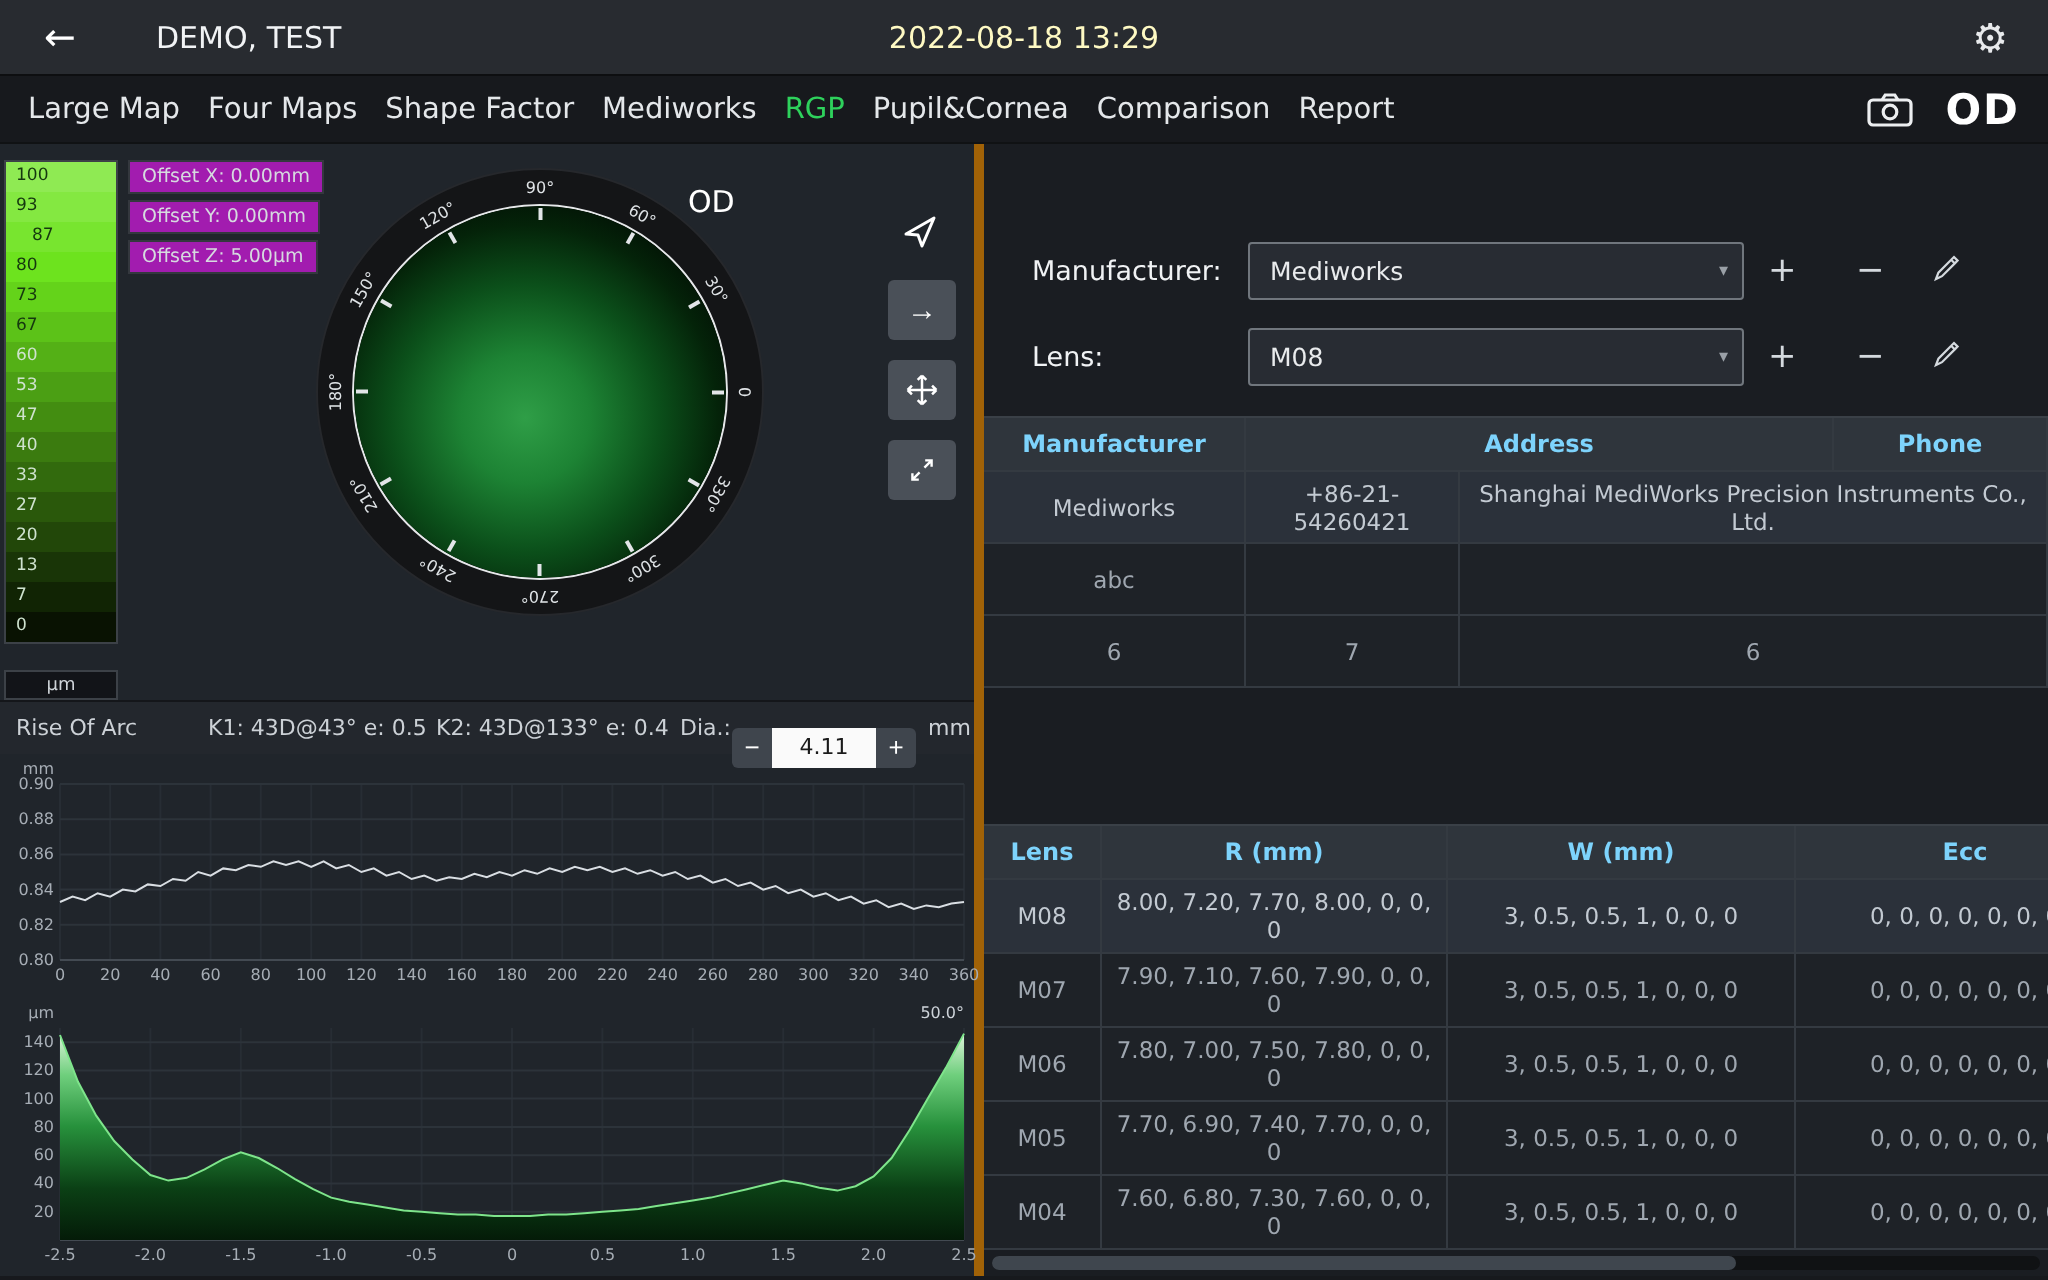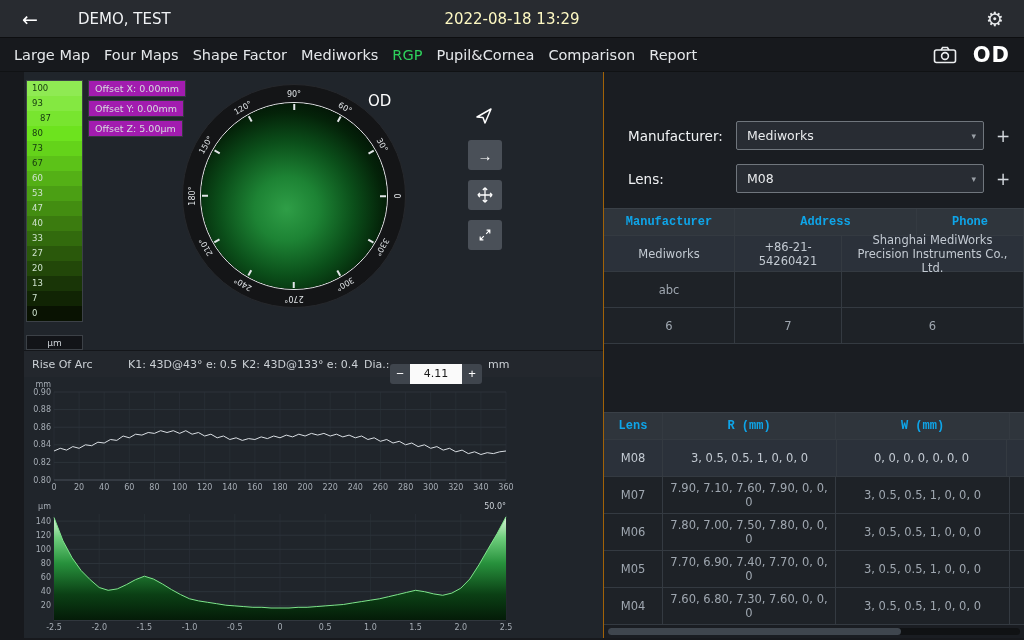--- a/index.html
+++ b/index.html
@@ -17,22 +17,22 @@
   
   .navbar { height:34px; background:#17191d; border-bottom:1px solid #101214;
     display:flex; align-items:center; padding-left:14px; gap:14px; position:relative; }
   .nav-item { font-size:14.5px; color:#e4e7ea; cursor:pointer; white-space:nowrap; }
   .nav-item.active { color:#2ed15c; }
   .nav-right { position:absolute; right:14px; display:flex; align-items:center; gap:16px; }
   .od-label { font-size:21px; font-weight:bold; letter-spacing:1px; color:#fff; }
 
   
   .main { display:flex; height:566px; }
-  .left-panel { width:580px; flex:none; background:#20252b; position:relative;
-    border-right:1px solid #a16207;margin-left:24px; }
+  .left-panel { width:492px; flex:none; background:#20252b; position:relative;
+    border-right:5px solid #a16207; }
   .right-panel { flex:1; background:#1a1d22; position:relative; overflow:hidden; }
 
   
   .scale { position:absolute; left:2px; top:8px; width:57px; border:1px solid #3c4147; }
   .scale-cell { height:15px; font-size:8.5px; line-height:15px; padding-left:5px; }
   .scale-unit { height:15px; font-size:9px; line-height:15px; text-align:center;
     color:#cfd4d9; border-top:1px solid #3c4147; background:#121418; }
 
   
   .offsets { position:absolute; left:64px; top:8px; display:flex; flex-direction:column; gap:3px; }
@@ -94,21 +94,21 @@
 
   .tbl-wrap1 { position:absolute; top:136px; left:0; right:0; }
   .tbl-wrap2 { position:absolute; top:340px; left:0; right:0; overflow:hidden; }
   .table { display:flex; flex-direction:column; font-size:11.5px; color:#9fa7b0;
     border-top:1px solid #3a4047; }
   .tbl-wrap2 .table { width:576px; }
   .tr { display:flex; background:#1e2227; border-bottom:1px solid #343a41; }
   .tr .td { display:flex; align-items:center; justify-content:center; height:35px;
     padding:0 4px; border-right:1px solid #343a41; text-align:center; }
   .tr.th { background:#2f353c; }
-  .tr.th .td { height:26px; color:#0ea5e9; font-weight:bold; font-size:12px;font-family:Liberation Mono, monospace; }
+  .tr.th .td { height:26px; color:#7dd3fc; font-weight:bold; font-size:12px; }
   .tr.sel { background:#2b313a; color:#c3cad2; }
   .tbl-wrap2 .tr .td { height:36px; }
   .tbl-wrap2 .tr.th .td { height:26px; }
 
   .hscroll { position:absolute; bottom:3px; left:4px; right:4px; height:7px;
     background:#101214; border-radius:4px; }
   .hscroll .thumb { width:71%; height:100%; background:#3f464e; border-radius:4px; cursor:pointer; }
 </style>
 </head>
 <body>
@@ -419,20 +419,21 @@
     <div class="tbl-wrap2" id="ltable">
         <div class="table">
           <div class="tr th">
             <div class="td" style="width: 59px;">Lens</div>
             <div class="td" style="width: 173px;">R (mm)</div>
             <div class="td" style="width: 174px;">W (mm)</div>
             <div class="td" style="width: 170px;">Ecc</div>
           </div>
           <div class="tr sel">
             <div class="td" style="width: 59px;">M08</div>
+            <div class="td" style="width: 173px;">8.00, 7.20, 7.70, 8.00, 0, 0, 0</div>
             <div class="td" style="width: 174px;">3, 0.5, 0.5, 1, 0, 0, 0</div>
             <div class="td" style="width: 170px;">0, 0, 0, 0, 0, 0, 0</div>
           </div>
           <div class="tr">
             <div class="td" style="width: 59px;">M07</div>
             <div class="td" style="width: 173px;">7.90, 7.10, 7.60, 7.90, 0, 0, 0</div>
             <div class="td" style="width: 174px;">3, 0.5, 0.5, 1, 0, 0, 0</div>
             <div class="td" style="width: 170px;">0, 0, 0, 0, 0, 0, 0</div>
           </div>
           <div class="tr">

